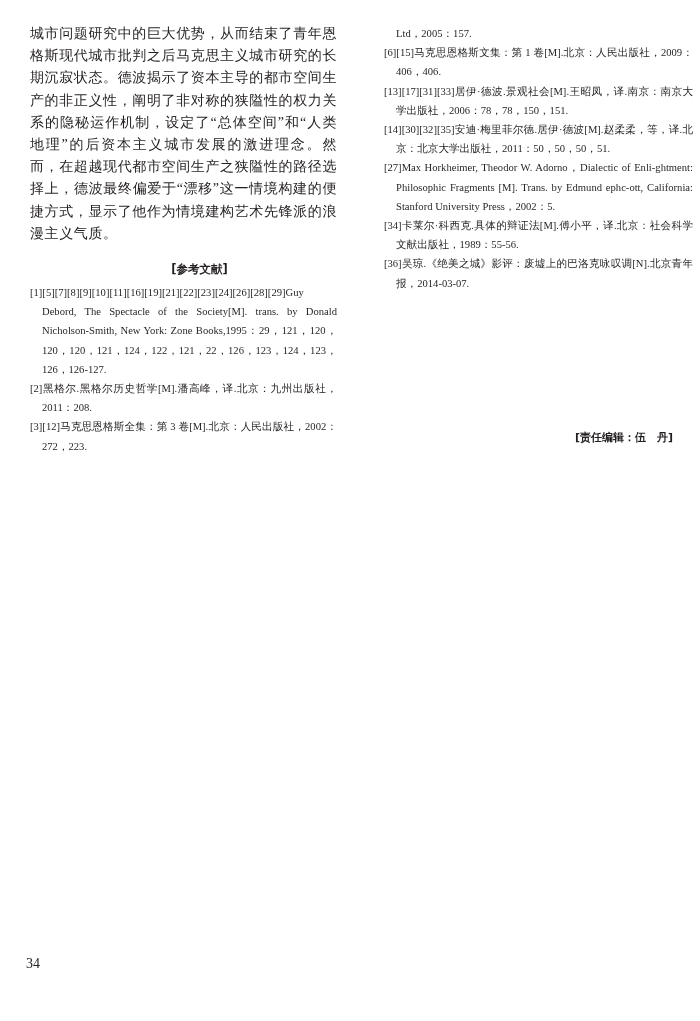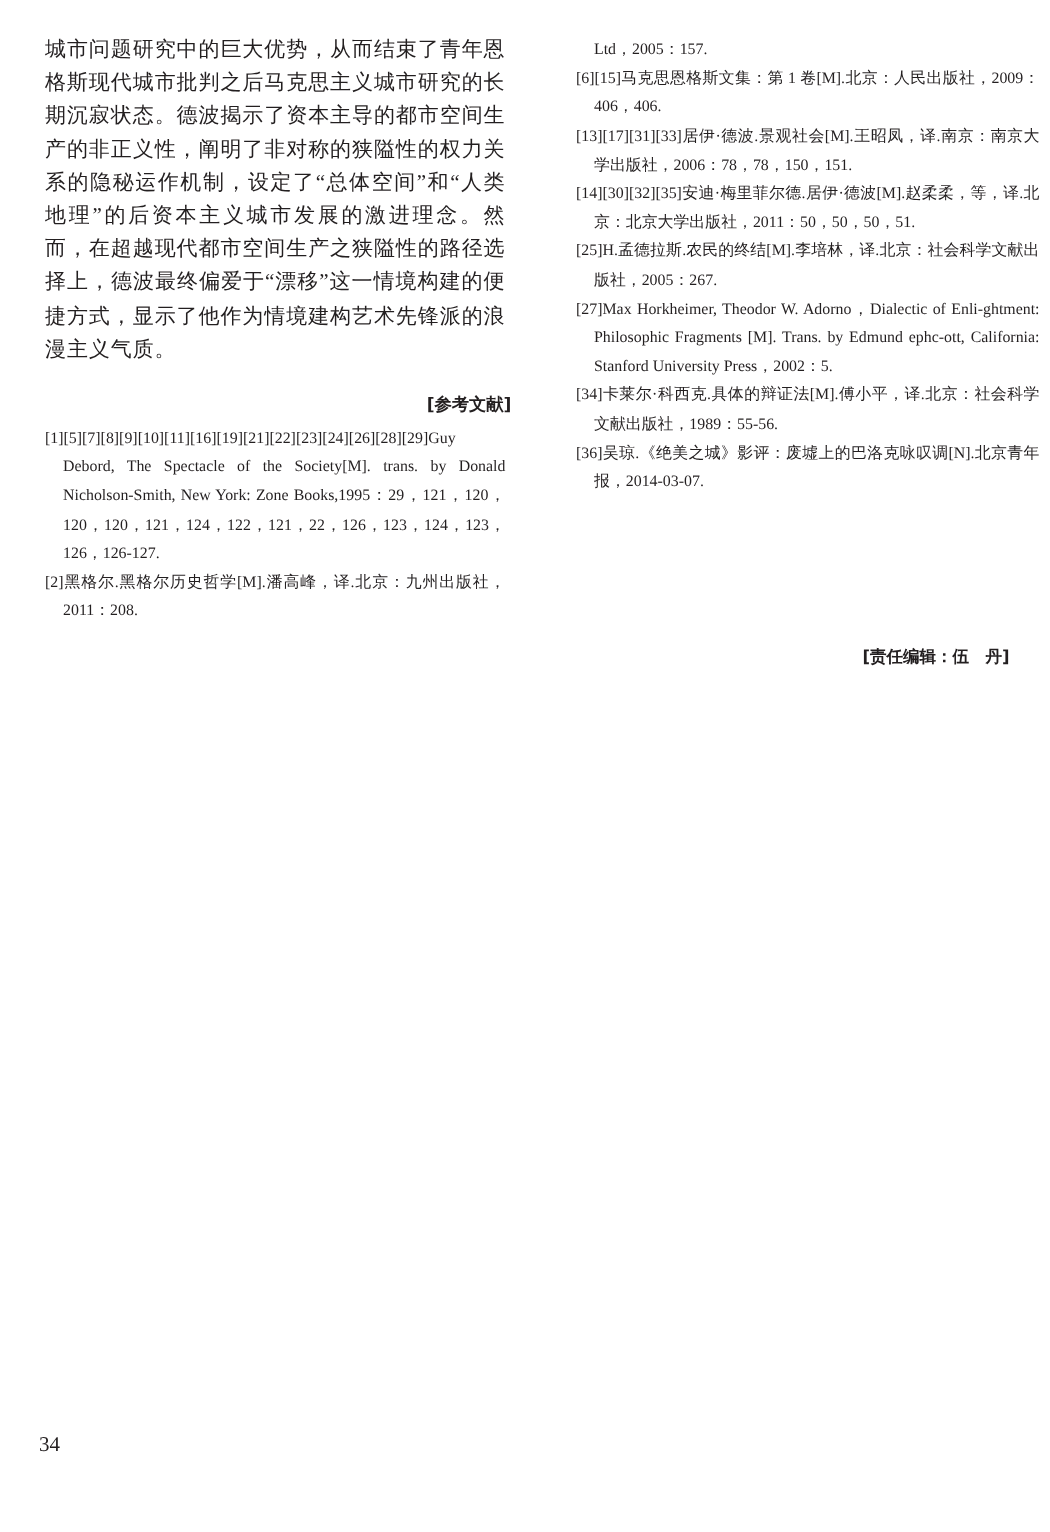--- a/index.html
+++ b/index.html
@@ -4,51 +4,51 @@
 <style>
   html, body { margin: 0; padding: 0; background: #ffffff; }
   body { width: 700px; height: 1021px; position: relative; overflow: hidden;
          font-family: "Liberation Serif", "DejaVu Serif", serif; color: #231f20; }
   .col { position: absolute; top: 0; }
   .left { left: 30px; width: 307px; }
   .right { left: 364px; width: 309px; }
   .body-text { position: absolute; top: 23px; left: 0; width: 307px;
                font-size: 14px; line-height: 22.2px; text-align: justify;
                letter-spacing: 0.6px; margin: 0; font-family: Liberation Serif, serif; }
-  .refs-title { position: absolute; top: 262px; left: 4px; width: 307px; text-align: right;
+  .refs-title { position: absolute; top: 262px; left: 16px; width: 307px; text-align: center;
                 font-family: "DejaVu Sans", sans-serif; font-size: 11.5px; font-weight: bold; }
   .refs { position: absolute; left: 0; width: 100%; margin: 0; padding: 0; list-style: none; }
   .left .refs { top: 283px; }
   .right .refs { top: 24px; margin-left: 20px; }
   .ref { font-size: 10.6px; line-height: 19.2px; padding-left: 12px; text-indent: -12px;
          text-align: justify; margin: 0; }
   .ref.cont { text-indent: 0; }
   .editor { position: absolute; top: 430px; right: 0; font-family: "DejaVu Sans", sans-serif;
             font-size: 11px; font-weight: bold; word-spacing: 6px; margin-left: 12px; }
   .page-num { position: absolute; left: 26px; top: 956px; font-size: 14px; }
 </style>
 </head>
 <body>
 
 <div class="col left">
   <p class="body-text">城市问题研究中的巨大优势，从而结束了青年恩格斯现代城市批判之后马克思主义城市研究的长期沉寂状态。德波揭示了资本主导的都市空间生产的非正义性，阐明了非对称的狭隘性的权力关系的隐秘运作机制，设定了“总体空间”和“人类地理”的后资本主义城市发展的激进理念。然而，在超越现代都市空间生产之狭隘性的路径选择上，德波最终偏爱于“漂移”这一情境构建的便捷方式，显示了他作为情境建构艺术先锋派的浪漫主义气质。</p>
   <div class="refs-title">[参考文献]</div>
   <ul class="refs">
     <li class="ref">[1][5][7][8][9][10][11][16][19][21][22][23][24][26][28][29]Guy Debord, The Spectacle of the Society[M]. trans. by Donald Nicholson-Smith, New York: Zone Books,1995：29，121，120，120，120，121，124，122，121，22，126，123，124，123，126，126-127.</li>
     <li class="ref">[2]黑格尔.黑格尔历史哲学[M].潘高峰，译.北京：九州出版社，2011：208.</li>
+    <li class="ref">[3][12]马克思恩格斯全集：第 3 卷[M].北京：人民出版社，2002：272，223.</li>
   </ul>
 </div>
 
 <div class="col right">
   <ul class="refs">
     <li class="ref cont">Ltd，2005：157.</li>
     <li class="ref">[6][15]马克思恩格斯文集：第 1 卷[M].北京：人民出版社，2009：406，406.</li>
     <li class="ref">[13][17][31][33]居伊·德波.景观社会[M].王昭凤，译.南京：南京大学出版社，2006：78，78，150，151.</li>
     <li class="ref">[14][30][32][35]安迪·梅里菲尔德.居伊·德波[M].赵柔柔，等，译.北京：北京大学出版社，2011：50，50，50，51.</li>
-    <li class="ref">[25]H.孟德拉斯.农民的终结[M].李培林，译.北京：社会科学文献出版社，2005：267.</li>
     <li class="ref">[27]Max Horkheimer, Theodor W. Adorno，Dialectic of Enli-ghtment: Philosophic Fragments [M]. Trans. by Edmund ephc-ott, California: Stanford University Press，2002：5.</li>
     <li class="ref">[34]卡莱尔·科西克.具体的辩证法[M].傅小平，译.北京：社会科学文献出版社，1989：55-56.</li>
     <li class="ref">[36]吴琼.《绝美之城》影评：废墟上的巴洛克咏叹调[N].北京青年报，2014-03-07.</li>
   </ul>
   <div class="editor">[责任编辑：伍　丹]</div>
 </div>
 
 <div class="page-num">34</div>
 
 </body></html>

